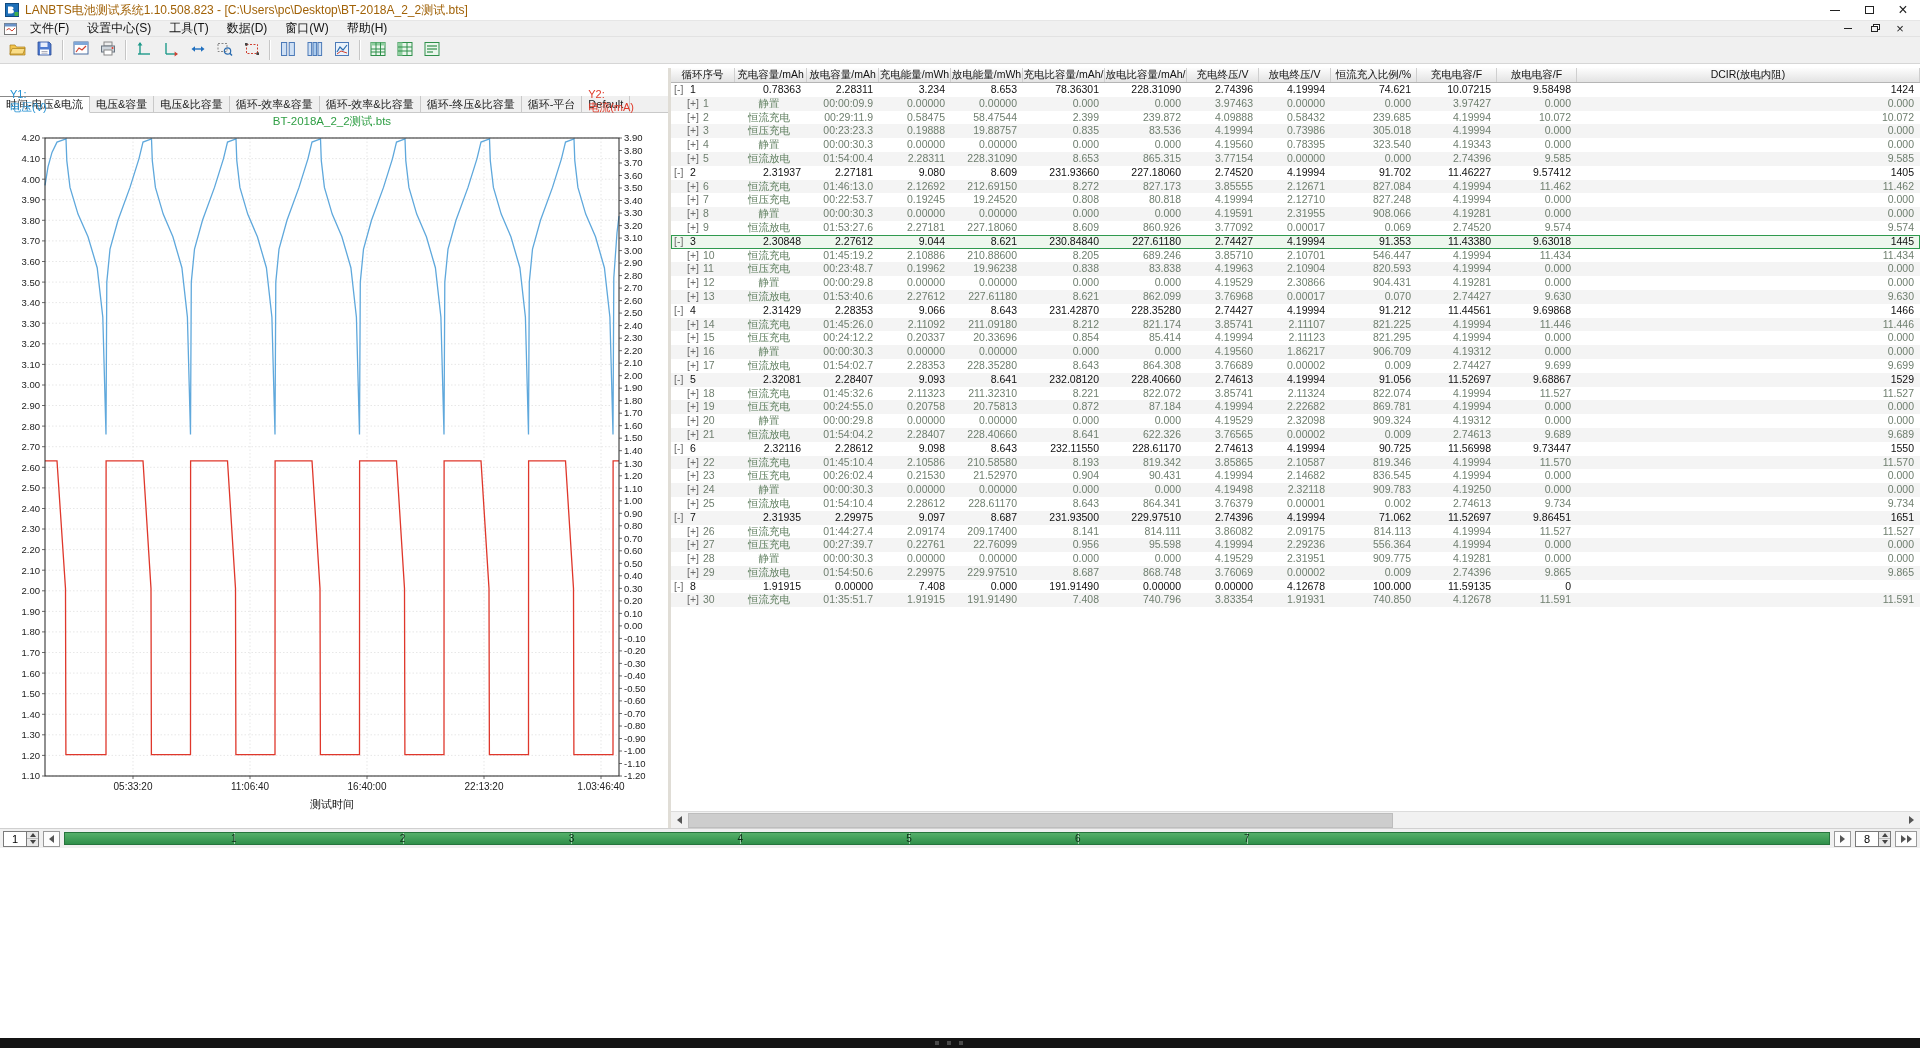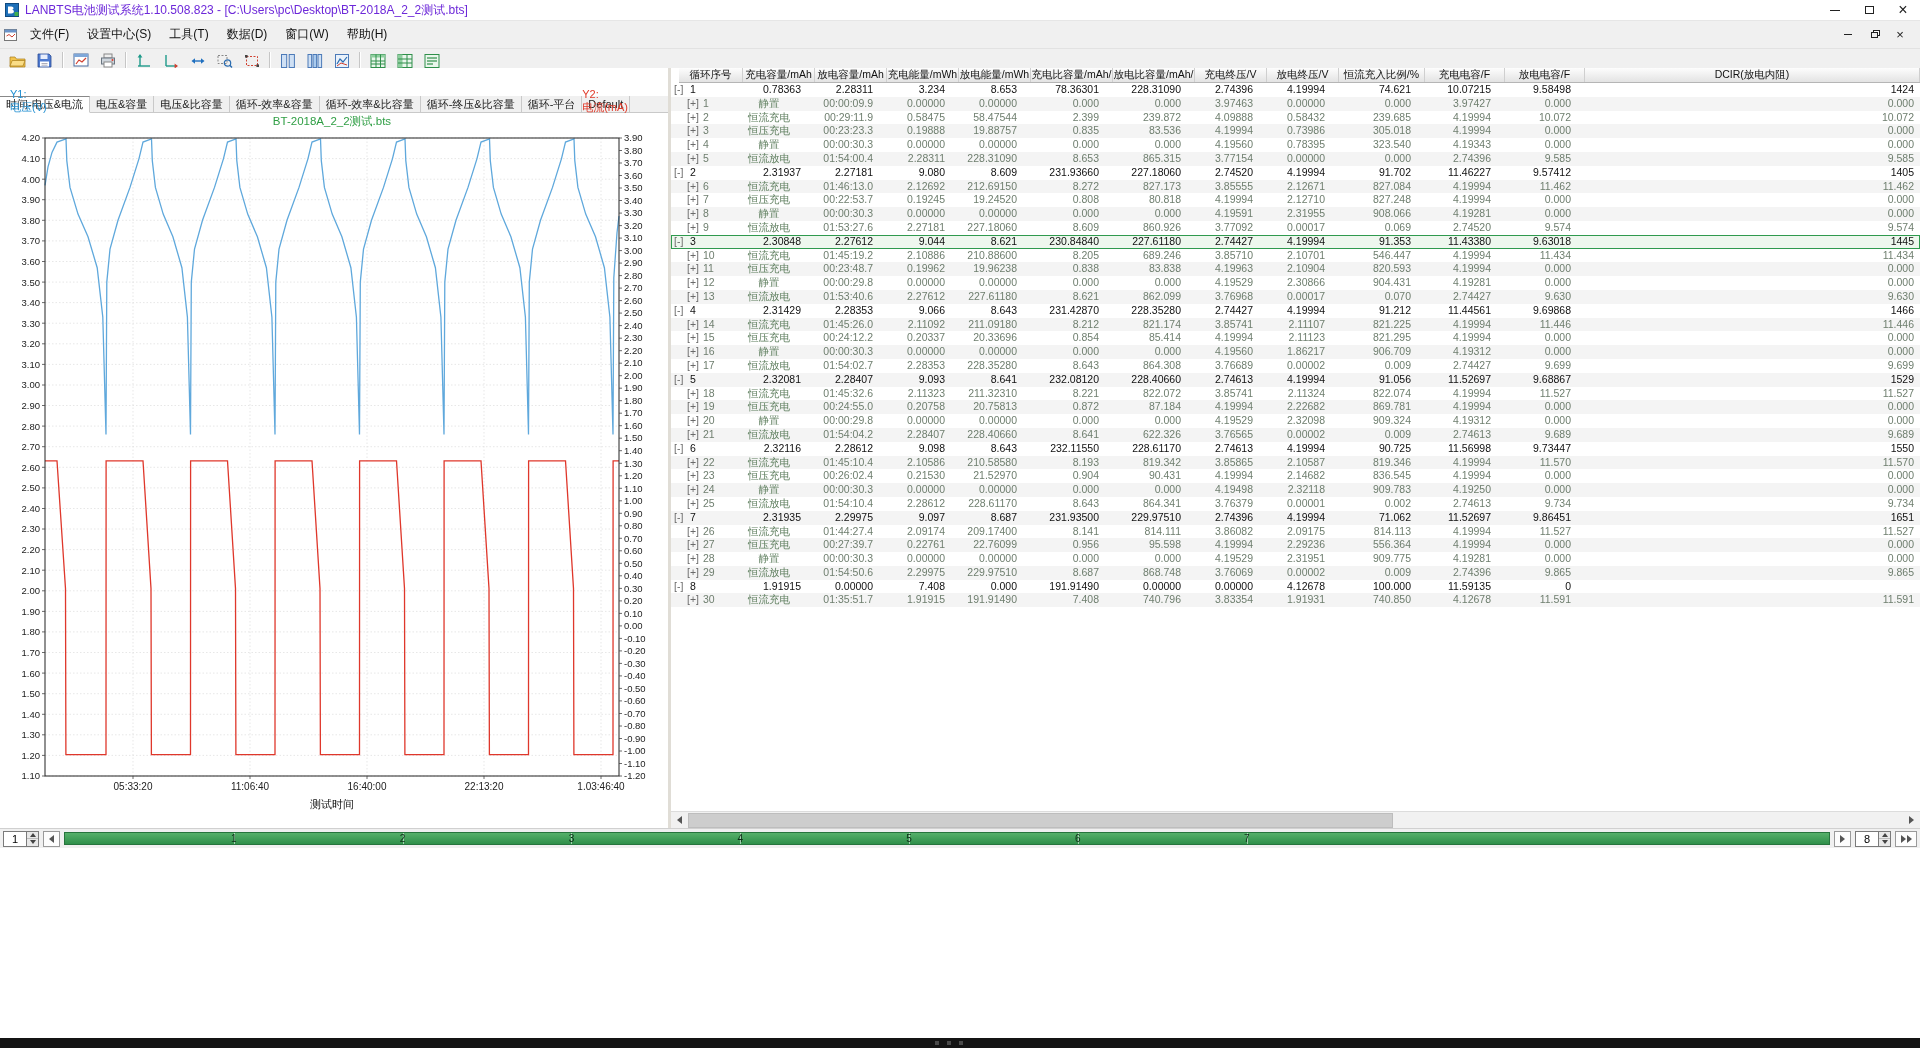--- a/index.html
+++ b/index.html
@@ -3,29 +3,29 @@
 <meta charset="utf-8">
 <style>
   html,body{margin:0;padding:0;background:#777;}
   *{box-sizing:border-box;}
   .screen{position:relative;width:1920px;height:1048px;background:#fff;overflow:hidden;
     font-family:"Liberation Sans","DejaVu Sans",sans-serif;font-size:12px;color:#111;}
 
   
   .titlebar{height:21px;display:flex;align-items:center;background:#fff;border-bottom:1px solid #e6e6e6;padding-left:5px;}
   .app-ico{width:14px;height:14px;flex:0 0 auto;}
-  .title-text{margin-left:6px;font-size:12px;color:#6d28d9;white-space:nowrap;overflow:hidden;flex:1;}
+  .title-text{margin-left:6px;font-size:12px;color:#a16207;white-space:nowrap;overflow:hidden;flex:1;}
   .win-btns{display:flex;height:100%;flex:0 0 auto;}
   .win-btn{width:34px;height:100%;display:flex;align-items:center;justify-content:center;}
   .glyph-min{width:10px;height:1px;background:#222;display:block;}
   .glyph-max{width:9px;height:8px;border:1px solid #222;display:block;}
   .glyph-close::before{content:"×";font-size:16px;line-height:1;color:#222;}
 
   
-  .menubar{height:28px;background:#f0f0f0;display:flex;align-items:center;padding:0 4px;border-bottom:1px solid #e2e2e2;}
+  .menubar{height:16px;background:#f0f0f0;display:flex;align-items:center;padding:0 4px;border-bottom:1px solid #e2e2e2;}
   .mdi-ico{width:13px;height:12px;margin-right:4px;}
   .menu-item{padding:2px 9px;font-size:12px;color:#111;white-space:nowrap;}
   .mdi-btns{margin-left:auto;display:flex;align-items:center;gap:10px;padding-right:8px;}
   .mdi-btn{width:16px;height:14px;display:flex;align-items:center;justify-content:center;}
   .glyph-min-s{width:8px;height:1px;background:#222;display:block;}
   .glyph-restore{width:7px;height:6px;border:1px solid #222;display:block;box-shadow:2px -2px 0 -1px #fff,2px -2px 0 0 #222;}
   .glyph-close-s::before{content:"×";font-size:13px;line-height:1;color:#222;}
 
   
   .toolbar{height:27px;background:#f0f0f0;display:flex;align-items:center;padding:1px 4px;border-bottom:1px solid #d6d6d6;}
@@ -37,27 +37,27 @@
   .left-panel{width:671px;flex:0 0 auto;position:relative;border-right:3px solid #e0ddd6;background:#fff;}
   .right-panel{flex:1;display:flex;flex-direction:column;background:#fff;overflow:hidden;}
 
   
   .tabbar{height:17px;display:flex;background:#f0f0f0;border-bottom:1px solid #c9c9c9;font-size:11px;align-items:stretch;margin-top:28px;}
   .tab{padding:0 6px;display:flex;align-items:center;border-right:1px solid #c9c9c9;color:#222;white-space:nowrap;}
   .tab.active{background:#fff;border-top:1px solid #888;border-bottom:1px solid #fff;margin-bottom:-1px;}
 
   .cap{position:absolute;font-size:11px;line-height:13px;}
   .cap-y1{top:20px;left:10px;color:#2591d2;}
-  .cap-y2{top:20px;right:40px;color:#e03a2a;}
+  .cap-y2{top:20px;right:34px;color:#e03a2a;}
   .chart-wrap{position:absolute;top:44px;left:5px;width:660px;height:702px;}
 
   
   .grid-table{flex:1;overflow:hidden;font-size:10.5px;position:relative;background:#fff;}
   .thead,.tr{display:grid;grid-template-columns:64px 72px 72px 72px 72px 82px 82px 72px 72px 86px 80px 80px minmax(120px,1fr);}
-  .thead{height:15px;background:linear-gradient(#fdfdfd,#e3e3e3);border-bottom:1px solid #b5b5b5;margin-left:8px;}
+  .thead{height:15px;background:linear-gradient(#fdfdfd,#e3e3e3);border-bottom:1px solid #b5b5b5;}
   .th{display:flex;align-items:center;justify-content:center;border-right:1px solid #cfcfcf;white-space:nowrap;overflow:hidden;color:#111;font-size:10.5px;}
   .tr{height:13.8px;line-height:13.8px;}
   .tr.odd{background:#f4f4f4;}
   .tr.sel{outline:1px solid #2f9a4e;outline-offset:-1px;background:#eef7ee;}
   .td{white-space:nowrap;overflow:hidden;text-align:right;padding:0 6px 0 2px;}
   .td.c0{text-align:left;padding-left:3px;}
   .mainrow .td{color:#101010;}
   .subrow .td{color:#6e7e6e;}
   .subrow .td.c1{text-align:center;color:#5f7f5f;}
   .marker{display:inline-block;width:16px;color:#6a6a6a;}

